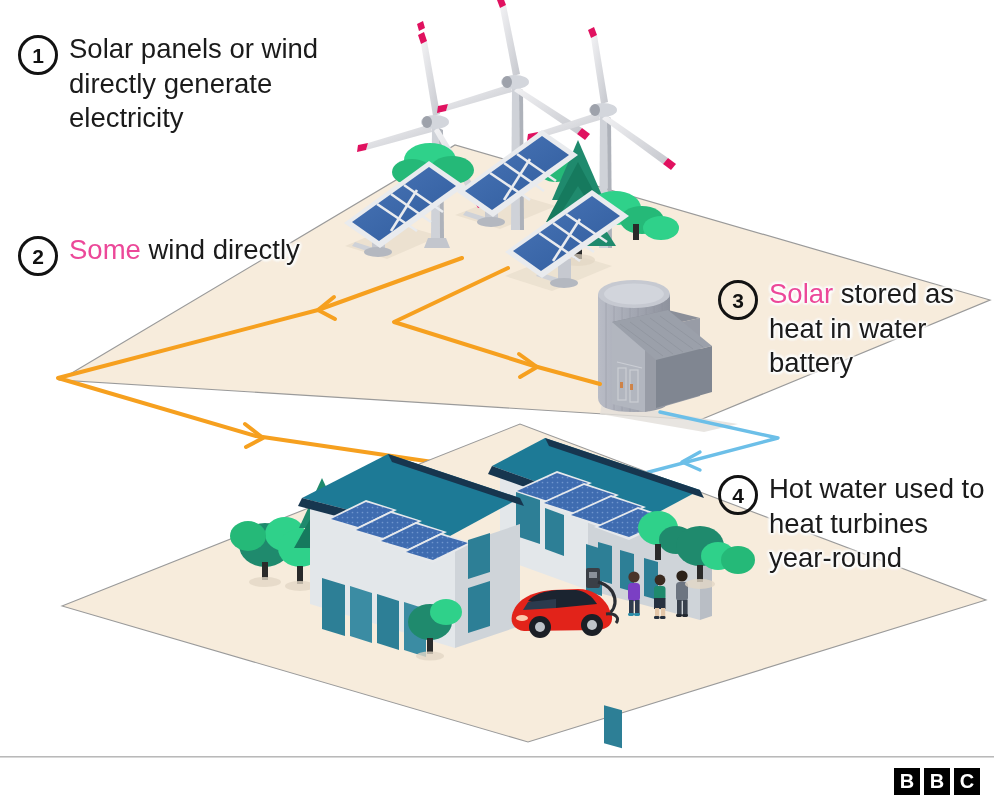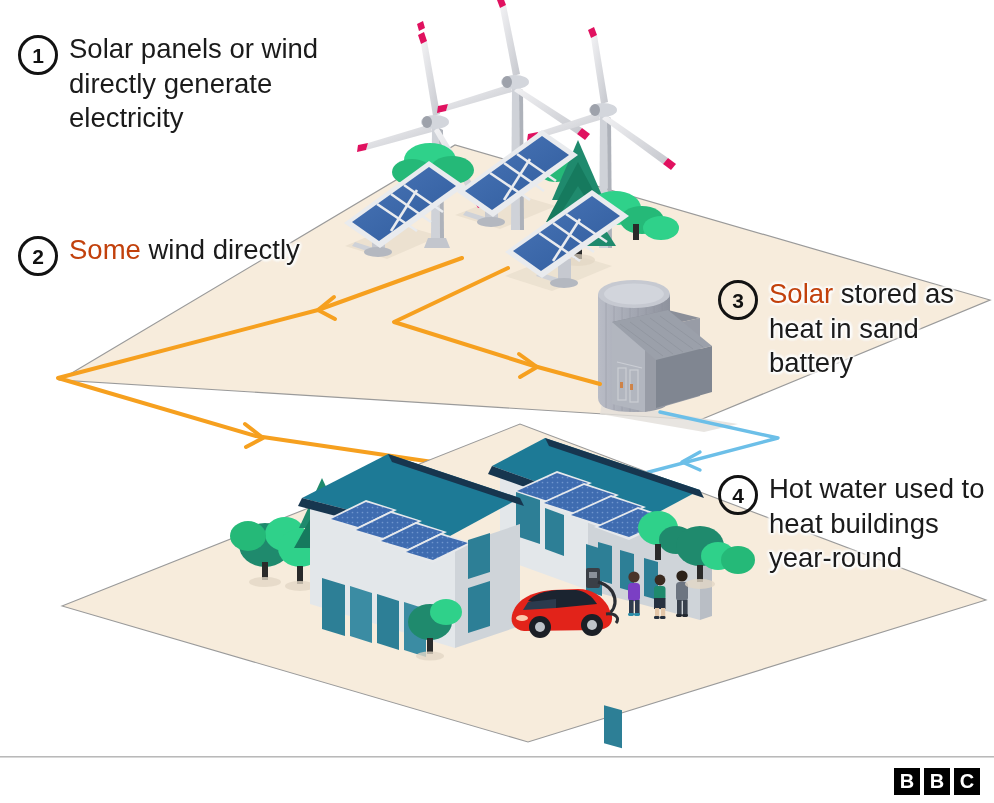--- a/index.html
+++ b/index.html
@@ -25,21 +25,21 @@
     margin-top:3px;
   }
   .step-text{
     font-size:27.5px;line-height:1.26;color:#1b1b1b;
     font-weight:400;
     text-shadow:
       0 0 4px #fff,0 0 4px #fff,0 0 4px #fff,0 0 4px #fff,
       1px 1px 3px #fff,-1px -1px 3px #fff,1px -1px 3px #fff,-1px 1px 3px #fff;
     white-space:pre-line;
   }
-  .hl{color:#c2410c;font-weight:400;}
+  .hl{color:#ec4899;font-weight:400;}
 
   #step1{left:18px;top:32px;}
   #step1 .step-text{max-width:310px;}
   #step2{left:18px;top:233px;}
   #step3{left:718px;top:277px;}
   #step3 .step-text{max-width:250px;}
   #step4{left:718px;top:472px;}
   #step4 .step-text{max-width:250px;}
 
   #footer-rule{
@@ -410,26 +410,26 @@
     <div class="step-text"><span>Solar panels or wind directly generate electricity</span></div>
   </div>
 
   <div class="step" id="step2">
     <div class="step-num">2</div>
     <div class="step-text"><span class="hl">Some</span><span> wind directly</span></div>
   </div>
 
   <div class="step" id="step3">
     <div class="step-num">3</div>
-    <div class="step-text"><span class="hl">Solar</span><span> stored as heat in sand battery</span></div>
+    <div class="step-text"><span class="hl">Solar</span><span> stored as heat in water battery</span></div>
   </div>
 
   <div class="step" id="step4">
     <div class="step-num">4</div>
-    <div class="step-text"><span>Hot water used to heat buildings year-round</span></div>
+    <div class="step-text"><span>Hot water used to heat turbines year-round</span></div>
   </div>
 
   <div id="footer-rule"></div>
 
   <div id="bbc-logo">
     <span>B</span>
     <span>B</span>
     <span>C</span>
   </div>
 

